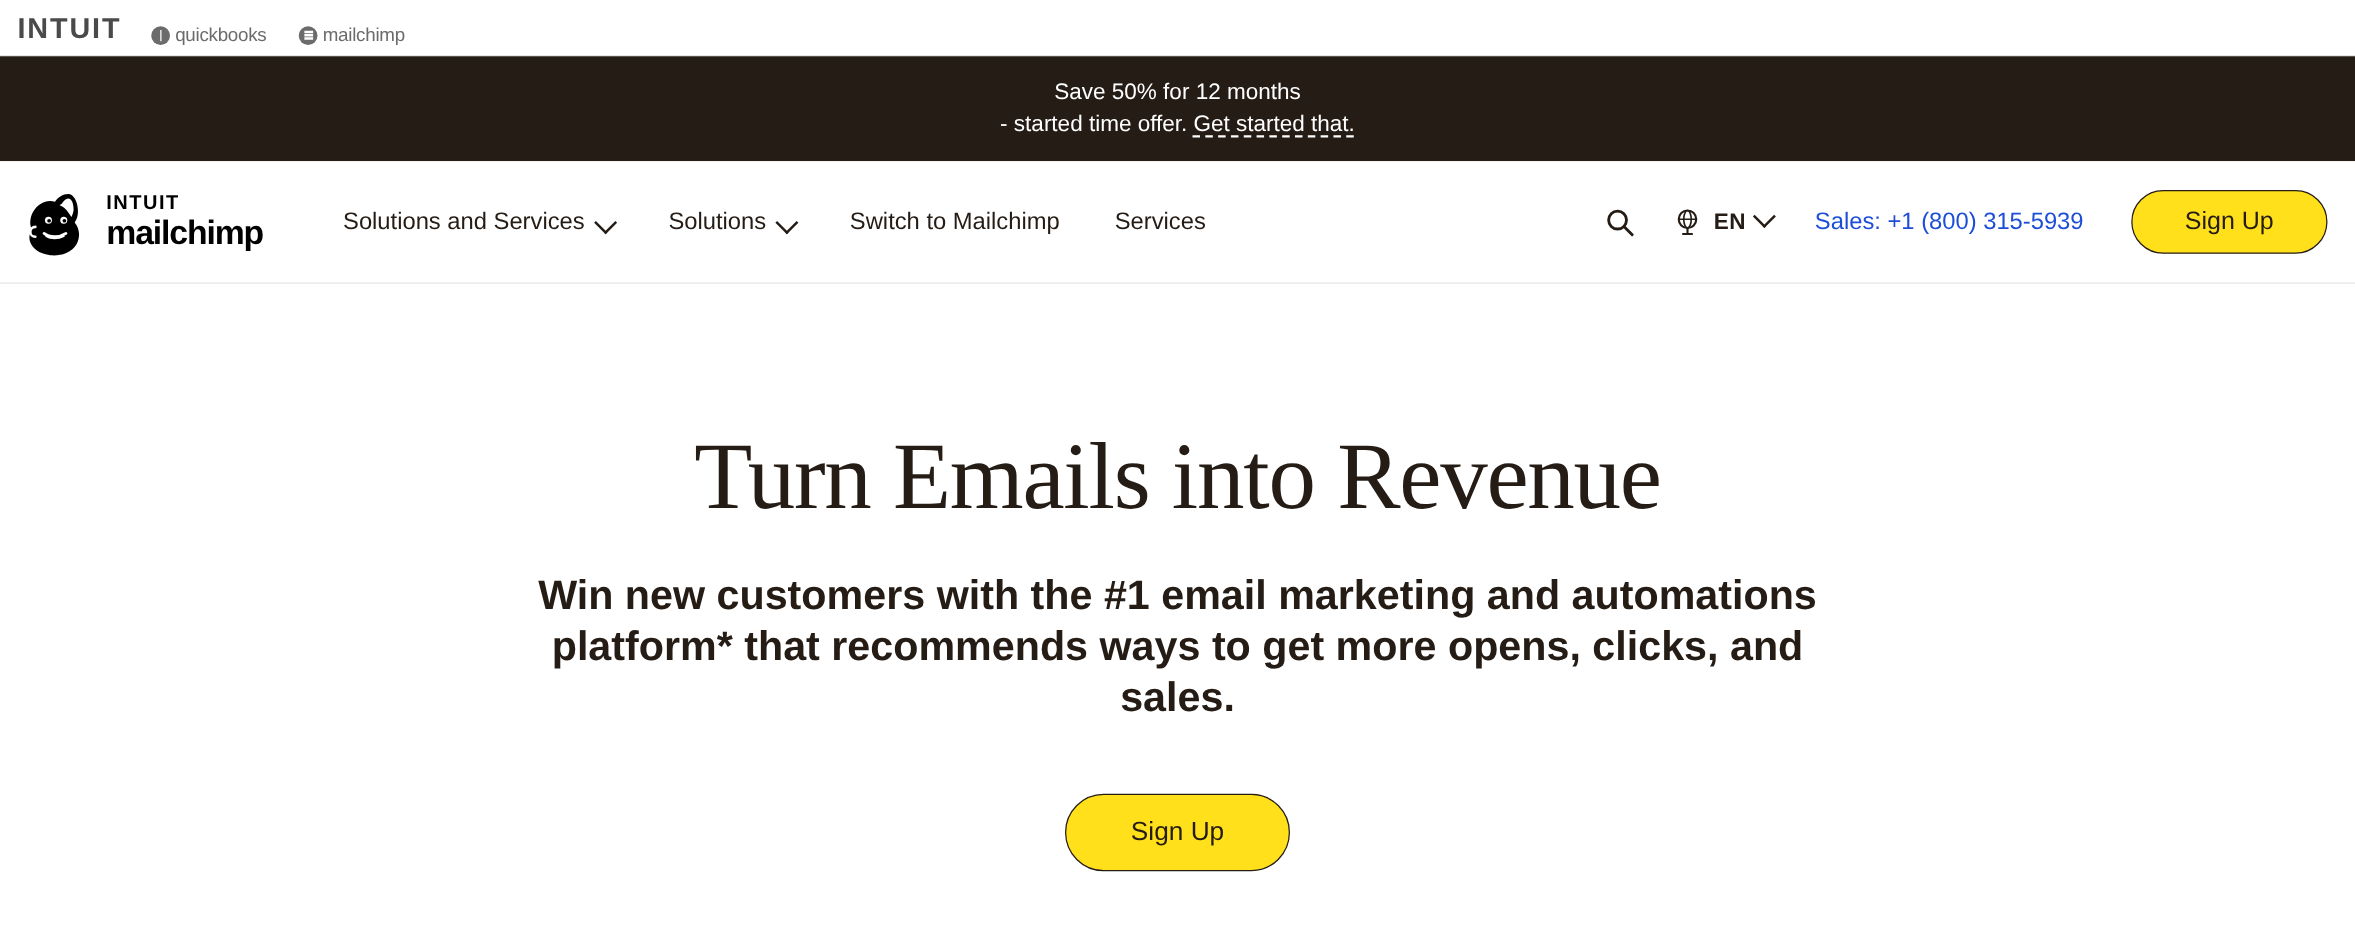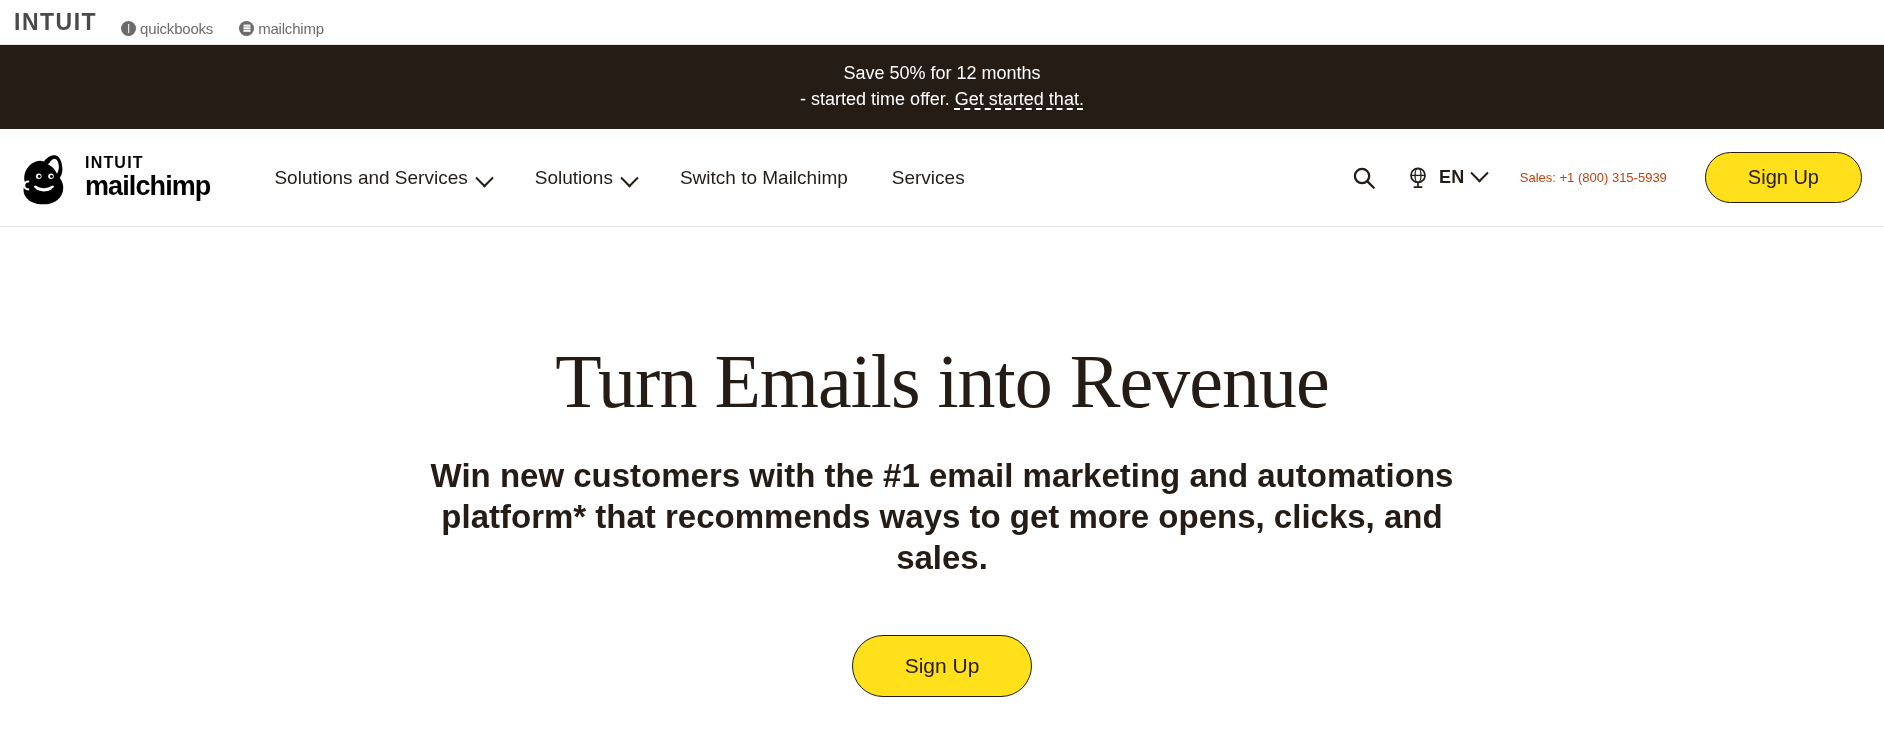--- a/index.html
+++ b/index.html
@@ -119,21 +119,21 @@
     padding: 10px 16px; cursor: pointer;
   }
   .search-glyph { width: 26px; height: 26px; }
   .lang-btn {
     display: flex; align-items: center; gap: 8px;
     padding: 10px 14px; cursor: pointer; color: #241c15;
   }
   .globe { width: 24px; height: 24px; flex: none; }
   .lang-code { font-size: 18px; font-weight: bold; letter-spacing: 0.4px; }
   .sales {
-    font-size: 13px; color: #c2410c; padding: 10px 20px;
+    font-size: 19px; color: #1d4ed8; padding: 10px 20px;
     cursor: pointer; white-space: nowrap;
   }
   .btn {
     display: inline-flex; align-items: center; justify-content: center;
     font-size: 20px; border-radius: 999px; cursor: pointer;
     white-space: nowrap; font-family: "Liberation Sans", sans-serif;
   }
   .btn-login {
     border: 1.6px solid #241c15; background: #fff; color: #241c15;
     padding: 13px 40px; margin-left: 14px;

